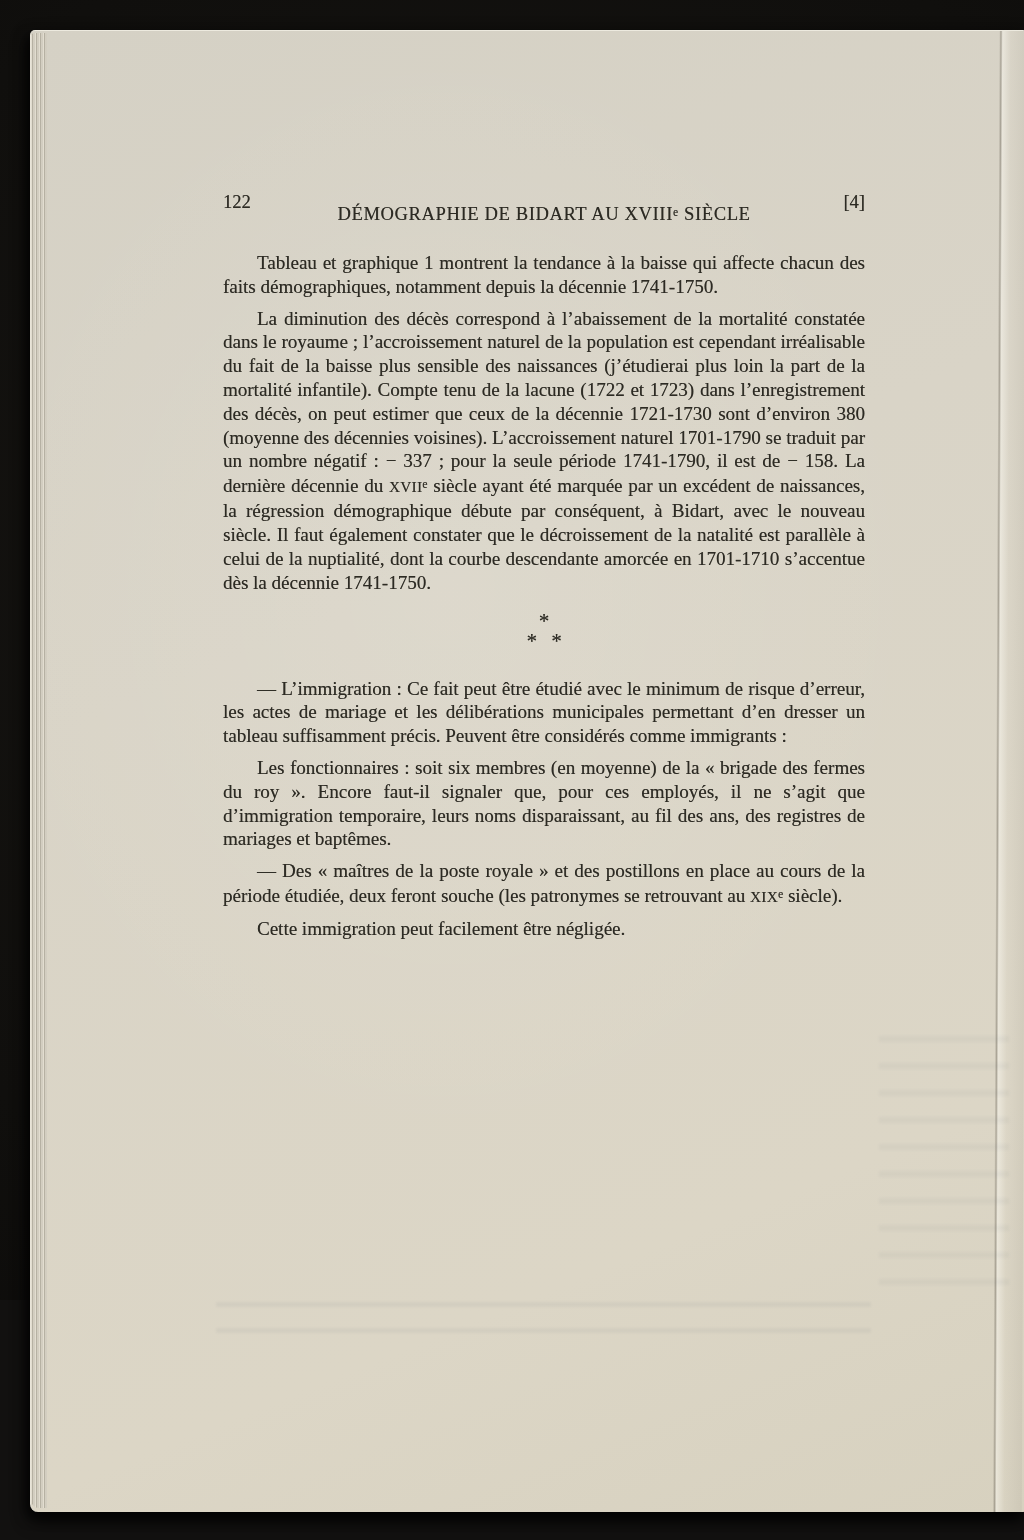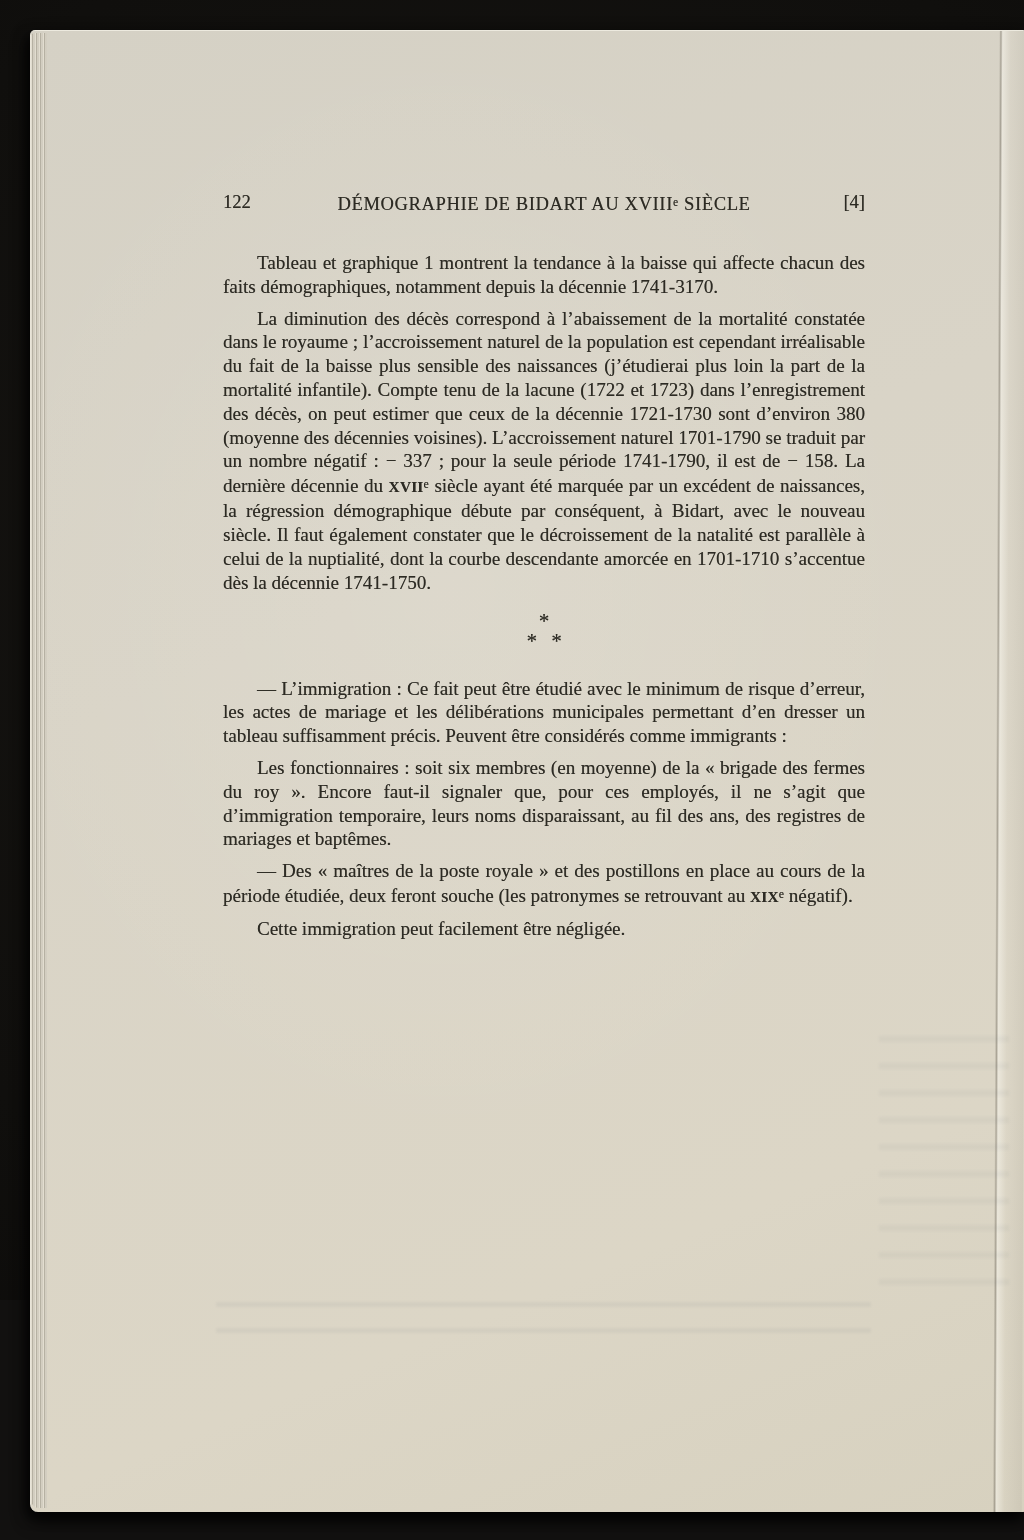--- a/index.html
+++ b/index.html
@@ -109,36 +109,36 @@
   .page-header {
     position: relative;
     height: 22px;
     margin-bottom: 38px;
     font-size: 18.5px;
   }
   .page-header .folio { position: absolute; left: 0; top: 0; }
   .page-header .running-title {
     position: absolute;
     left: 50%;
-    top: 0;
+    top: 10px;
     transform: translateX(-50%);
     white-space: nowrap;
     letter-spacing: 0.035em;
   }
   .page-header .bracket-ref { position: absolute; right: 0; top: 0; }
 
   .para {
     margin: 0 0 8px 0;
     text-align: justify;
     text-indent: 34px;
   }
   .para:last-child { margin-bottom: 0; }
 
   .seg-it { }
-  .seg-sc { text-transform: uppercase; font-size: 0.8em; letter-spacing: 0.02em; font-weight: bold; }
+  .seg-sc { text-transform: uppercase; font-size: 0.8em; letter-spacing: 0.02em; }
   .seg-sup, .sup { font-size: 0.62em; vertical-align: 0.38em; }
 
   .asterism {
     margin: 16px 0 26px 0;
     text-align: center;
     text-indent: 0;
     font-size: 21px;
     line-height: 20px;
     letter-spacing: 0;
   }
@@ -156,35 +156,35 @@
     <div class="ghost-right"></div>
 
     <div class="text-block">
 
       <div class="page-header">
         <span class="folio">122</span>
         <span class="running-title"><span>DÉMOGRAPHIE DE BIDART AU XVIII</span><span class="sup">e</span><span> SIÈCLE</span></span>
         <span class="bracket-ref">[4]</span>
       </div>
 
-      <p class="para"><span>Tableau et graphique 1 montrent la tendance à la baisse qui affecte chacun des faits démographiques, notamment depuis la décennie 1741-3170.</span></p>
+      <p class="para"><span>Tableau et graphique 1 montrent la tendance à la baisse qui affecte chacun des faits démographiques, notamment depuis la décennie 1741-1750.</span></p>
 
       <p class="para"><span>La diminution des décès correspond à l’abaissement de la mortalité constatée dans le royaume&nbsp;; l’accroissement naturel de la population est cependant irréalisable du fait de la baisse plus sensible des naissances (j’étudierai plus loin la part de la mortalité infantile). Compte tenu de la lacune (1722 et 1723) dans l’enregistrement des décès, on peut estimer que ceux de la décennie 1721-1730 sont d’environ 380 (moyenne des décennies voisines). L’accroissement naturel 1701-1790 se traduit par un nombre négatif&nbsp;: −&nbsp;337&nbsp;; pour la seule période 1741-1790, il est de −&nbsp;158. La dernière décennie du </span><span class="seg-sc">xvii</span><span class="seg-sup">e</span><span> siècle ayant été marquée par un excédent de naissances, la régression démographique débute par conséquent, à Bidart, avec le nouveau siècle. Il faut également constater que le décroissement de la natalité est parallèle à celui de la nuptialité, dont la courbe descendante amorcée en 1701-1710 s’accentue dès la décennie 1741-1750.</span></p>
 
       <div class="asterism">
         <div>*</div>
         <div class="row2">* *</div>
       </div>
 
 
       <p class="para"><span>—&nbsp;</span><span class="seg-it">L’immigration&nbsp;:</span><span> Ce fait peut être étudié avec le minimum de risque d’erreur, les actes de mariage et les délibérations municipales permettant d’en dresser un tableau suffisamment précis. Peuvent être considérés comme immigrants&nbsp;:</span></p>
 
       <p class="para"><span>Les fonctionnaires&nbsp;: soit six membres (en moyenne) de la «&nbsp;brigade des fermes du roy&nbsp;». Encore faut-il signaler que, pour ces employés, il ne s’agit que d’immigration temporaire, leurs noms disparaissant, au fil des ans, des registres de mariages et baptêmes.</span></p>
 
-      <p class="para"><span>—&nbsp;Des «&nbsp;maîtres de la poste royale&nbsp;» et des postillons en place au cours de la période étudiée, deux feront souche (les patronymes se retrouvant au </span><span class="seg-sc">xix</span><span class="seg-sup">e</span><span> négatif).</span></p>
+      <p class="para"><span>—&nbsp;Des «&nbsp;maîtres de la poste royale&nbsp;» et des postillons en place au cours de la période étudiée, deux feront souche (les patronymes se retrouvant au </span><span class="seg-sc">xix</span><span class="seg-sup">e</span><span> siècle).</span></p>
 
 
       <p class="para"><span>Cette immigration peut facilement être négligée.</span></p>
 
 
 
     </div>
   </div>
 </div>
 

